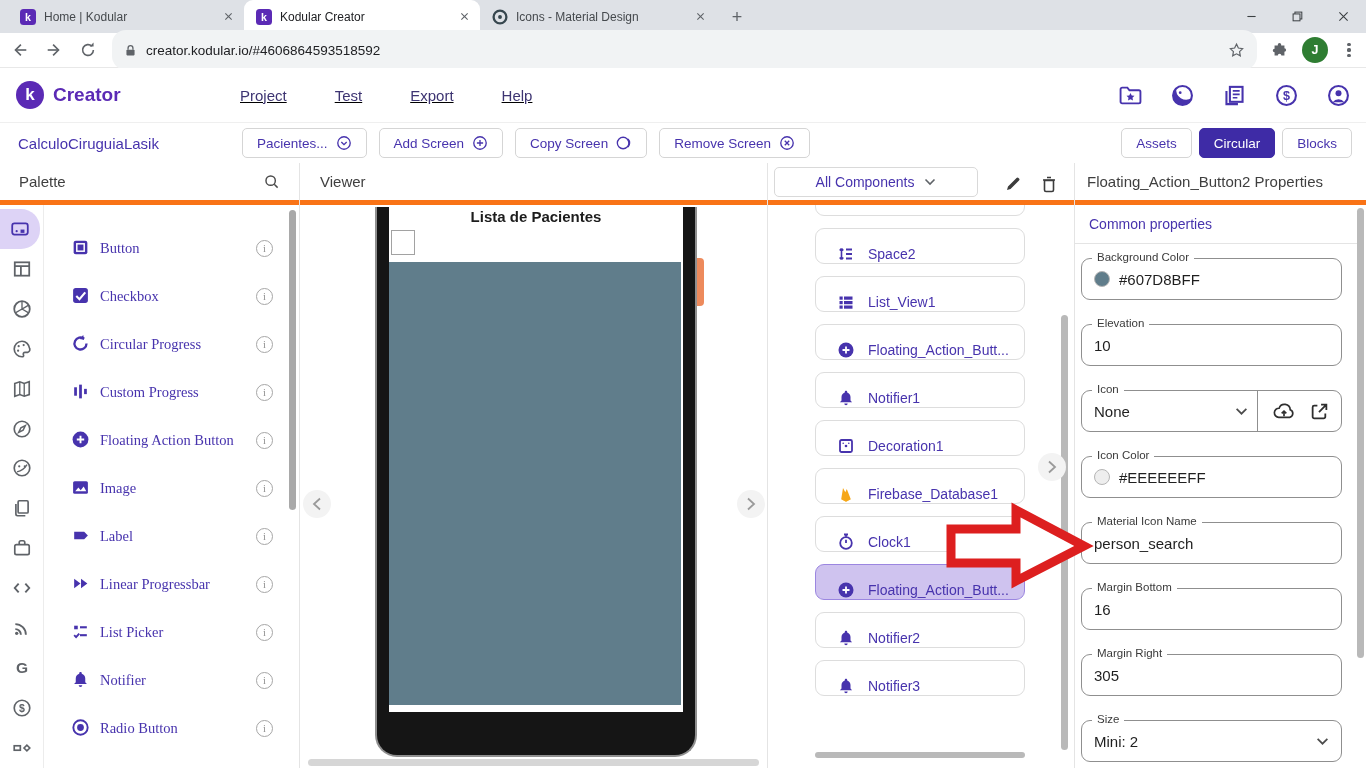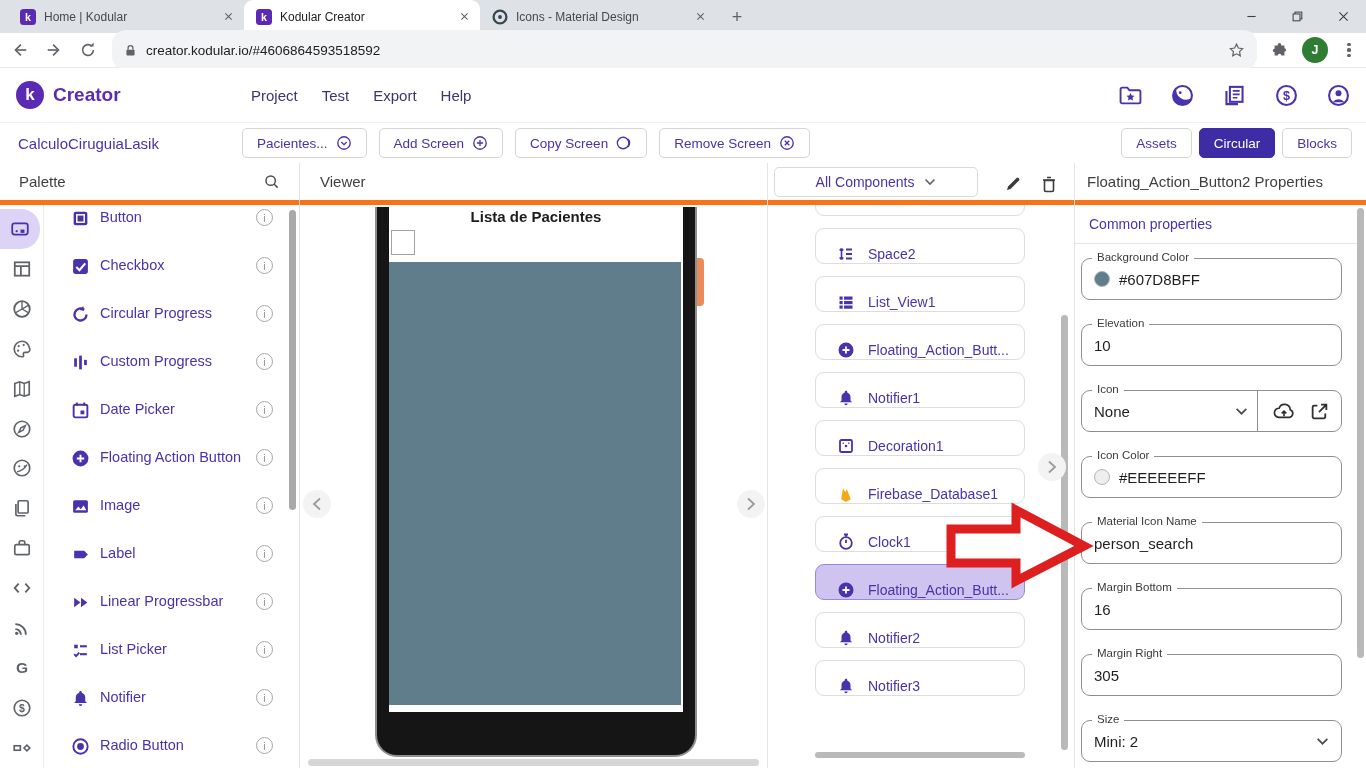--- a/index.html
+++ b/index.html
@@ -37,21 +37,21 @@
           display:flex;align-items:center;justify-content:center;font-size:12.5px;font-weight:bold;}
   .kebab{width:14px;display:flex;flex-direction:column;align-items:center;gap:2.5px;}
   .kebab i{width:3.2px;height:3.2px;border-radius:50%;background:#5f6368;}
 
   
   .kheader{position:absolute;top:68px;left:0;right:0;height:54px;background:#fff;}
   .klogo{position:absolute;left:16px;top:13px;display:flex;align-items:center;gap:9px;}
   .klogo .kcircle{width:28px;height:28px;border-radius:50%;background:var(--brand);color:#fff;
         display:flex;align-items:center;justify-content:center;font-weight:bold;font-size:17px;}
   .klogo .kbrand{font-size:19px;font-weight:bold;color:var(--brand);}
-  .kmenu{position:absolute;left:251px;top:0;height:54px;display:flex;align-items:center;gap:24px;}
+  .kmenu{position:absolute;left:240px;top:0;height:54px;display:flex;align-items:center;gap:48px;text-decoration:underline;}
   .menu-item{font-size:15px;color:var(--menu-color);}
   .kicons{position:absolute;right:16px;top:0;height:54px;display:flex;align-items:center;gap:29px;color:var(--accent);}
   .kicons svg{width:23px;height:23px;display:block;}
 
   
   .ktoolbar{position:absolute;top:122px;left:0;right:0;height:48px;background:#fff;
             border-top:1px solid #efefef;border-bottom:1px solid #e2e2e2;}
   .projname{position:absolute;left:18px;top:0;height:41px;display:flex;align-items:center;
             font-size:15px;color:var(--accent);}
   .screen-btns{position:absolute;left:242px;top:5px;display:flex;gap:12px;}
@@ -74,21 +74,21 @@
 
   
   .palette-panel .panel-header{padding:0 19px;justify-content:space-between;}
   .search-icon svg{width:17px;height:17px;display:block;}
   .cat-strip{position:absolute;top:42px;left:0;width:44px;bottom:0;border-right:1px solid #ececec;
              display:flex;flex-direction:column;padding-top:4px;background:#fff;}
   .cat{height:40px;display:flex;align-items:center;justify-content:center;color:#5f6368;}
   .cat .cicon svg{width:20px;height:20px;display:block;}
   .cat.selected{background:#ddd3f6;border-radius:0 19px 19px 0;margin-right:3px;color:var(--accent);}
   .pal-list{position:absolute;top:42px;left:44px;right:10px;bottom:0;display:flex;flex-direction:column;padding-top:4px;}
-  .pal-item{height:48px;display:flex;align-items:flex-start;gap:10px;padding-left:27px;flex:0 0 48px;}
+  .pal-item{height:48px;display:flex;align-items:flex-end;gap:10px;padding-left:27px;flex:0 0 48px;font-family:Liberation Serif, serif;}
   .picon{color:var(--accent);}
   .picon svg{width:19px;height:19px;display:block;}
   .plabel{font-size:14.5px;color:var(--accent);}
   .info{width:17px;height:17px;border:1px solid #a6a6a6;color:#8f8f8f;border-radius:50%;font-size:10.5px;
         display:flex;align-items:center;justify-content:center;margin-left:auto;margin-right:16px;flex:0 0 auto;}
   .info::before{content:"i";}
   .pal-scroll{position:absolute;left:289px;top:47px;width:7px;height:300px;background:#a9a9a9;border-radius:4px;z-index:6;}
 
   
   .viewer-panel .panel-header{padding-left:20px;}
@@ -554,31 +554,20 @@
               <svg viewBox="0 0 18 18">
                 <rect x="3" y="5" width="2.6" height="8" fill="currentColor"></rect>
                 <rect x="7.7" y="2.5" width="2.6" height="13" fill="currentColor"></rect>
                 <rect x="12.4" y="6.5" width="2.6" height="5" fill="currentColor"></rect>
               </svg>
             </span>
             <span class="plabel">Custom Progress</span>
             <span class="info"></span>
           </div>
 
-          <div class="pal-item">
-            <span class="picon i-datepicker">
-              <svg viewBox="0 0 18 18">
-                <rect x="2.5" y="3.5" width="13" height="12" rx="1.5" fill="none" stroke="currentColor" stroke-width="1.8"></rect>
-                <path d="M5.5 1.5v3M12.5 1.5v3" stroke="currentColor" stroke-width="1.8"></path>
-                <rect x="9" y="9" width="3.6" height="3.6" fill="currentColor"></rect>
-              </svg>
-            </span>
-            <span class="plabel">Date Picker</span>
-            <span class="info"></span>
-          </div>
 
           <div class="pal-item">
             <span class="picon i-fab">
               <svg viewBox="0 0 18 18">
                 <circle cx="9" cy="9" r="7.5" fill="currentColor"></circle>
                 <path d="M9 5.5v7M5.5 9h7" stroke="#fff" stroke-width="1.8"></path>
               </svg>
             </span>
             <span class="plabel">Floating Action Button</span>
             <span class="info"></span>

